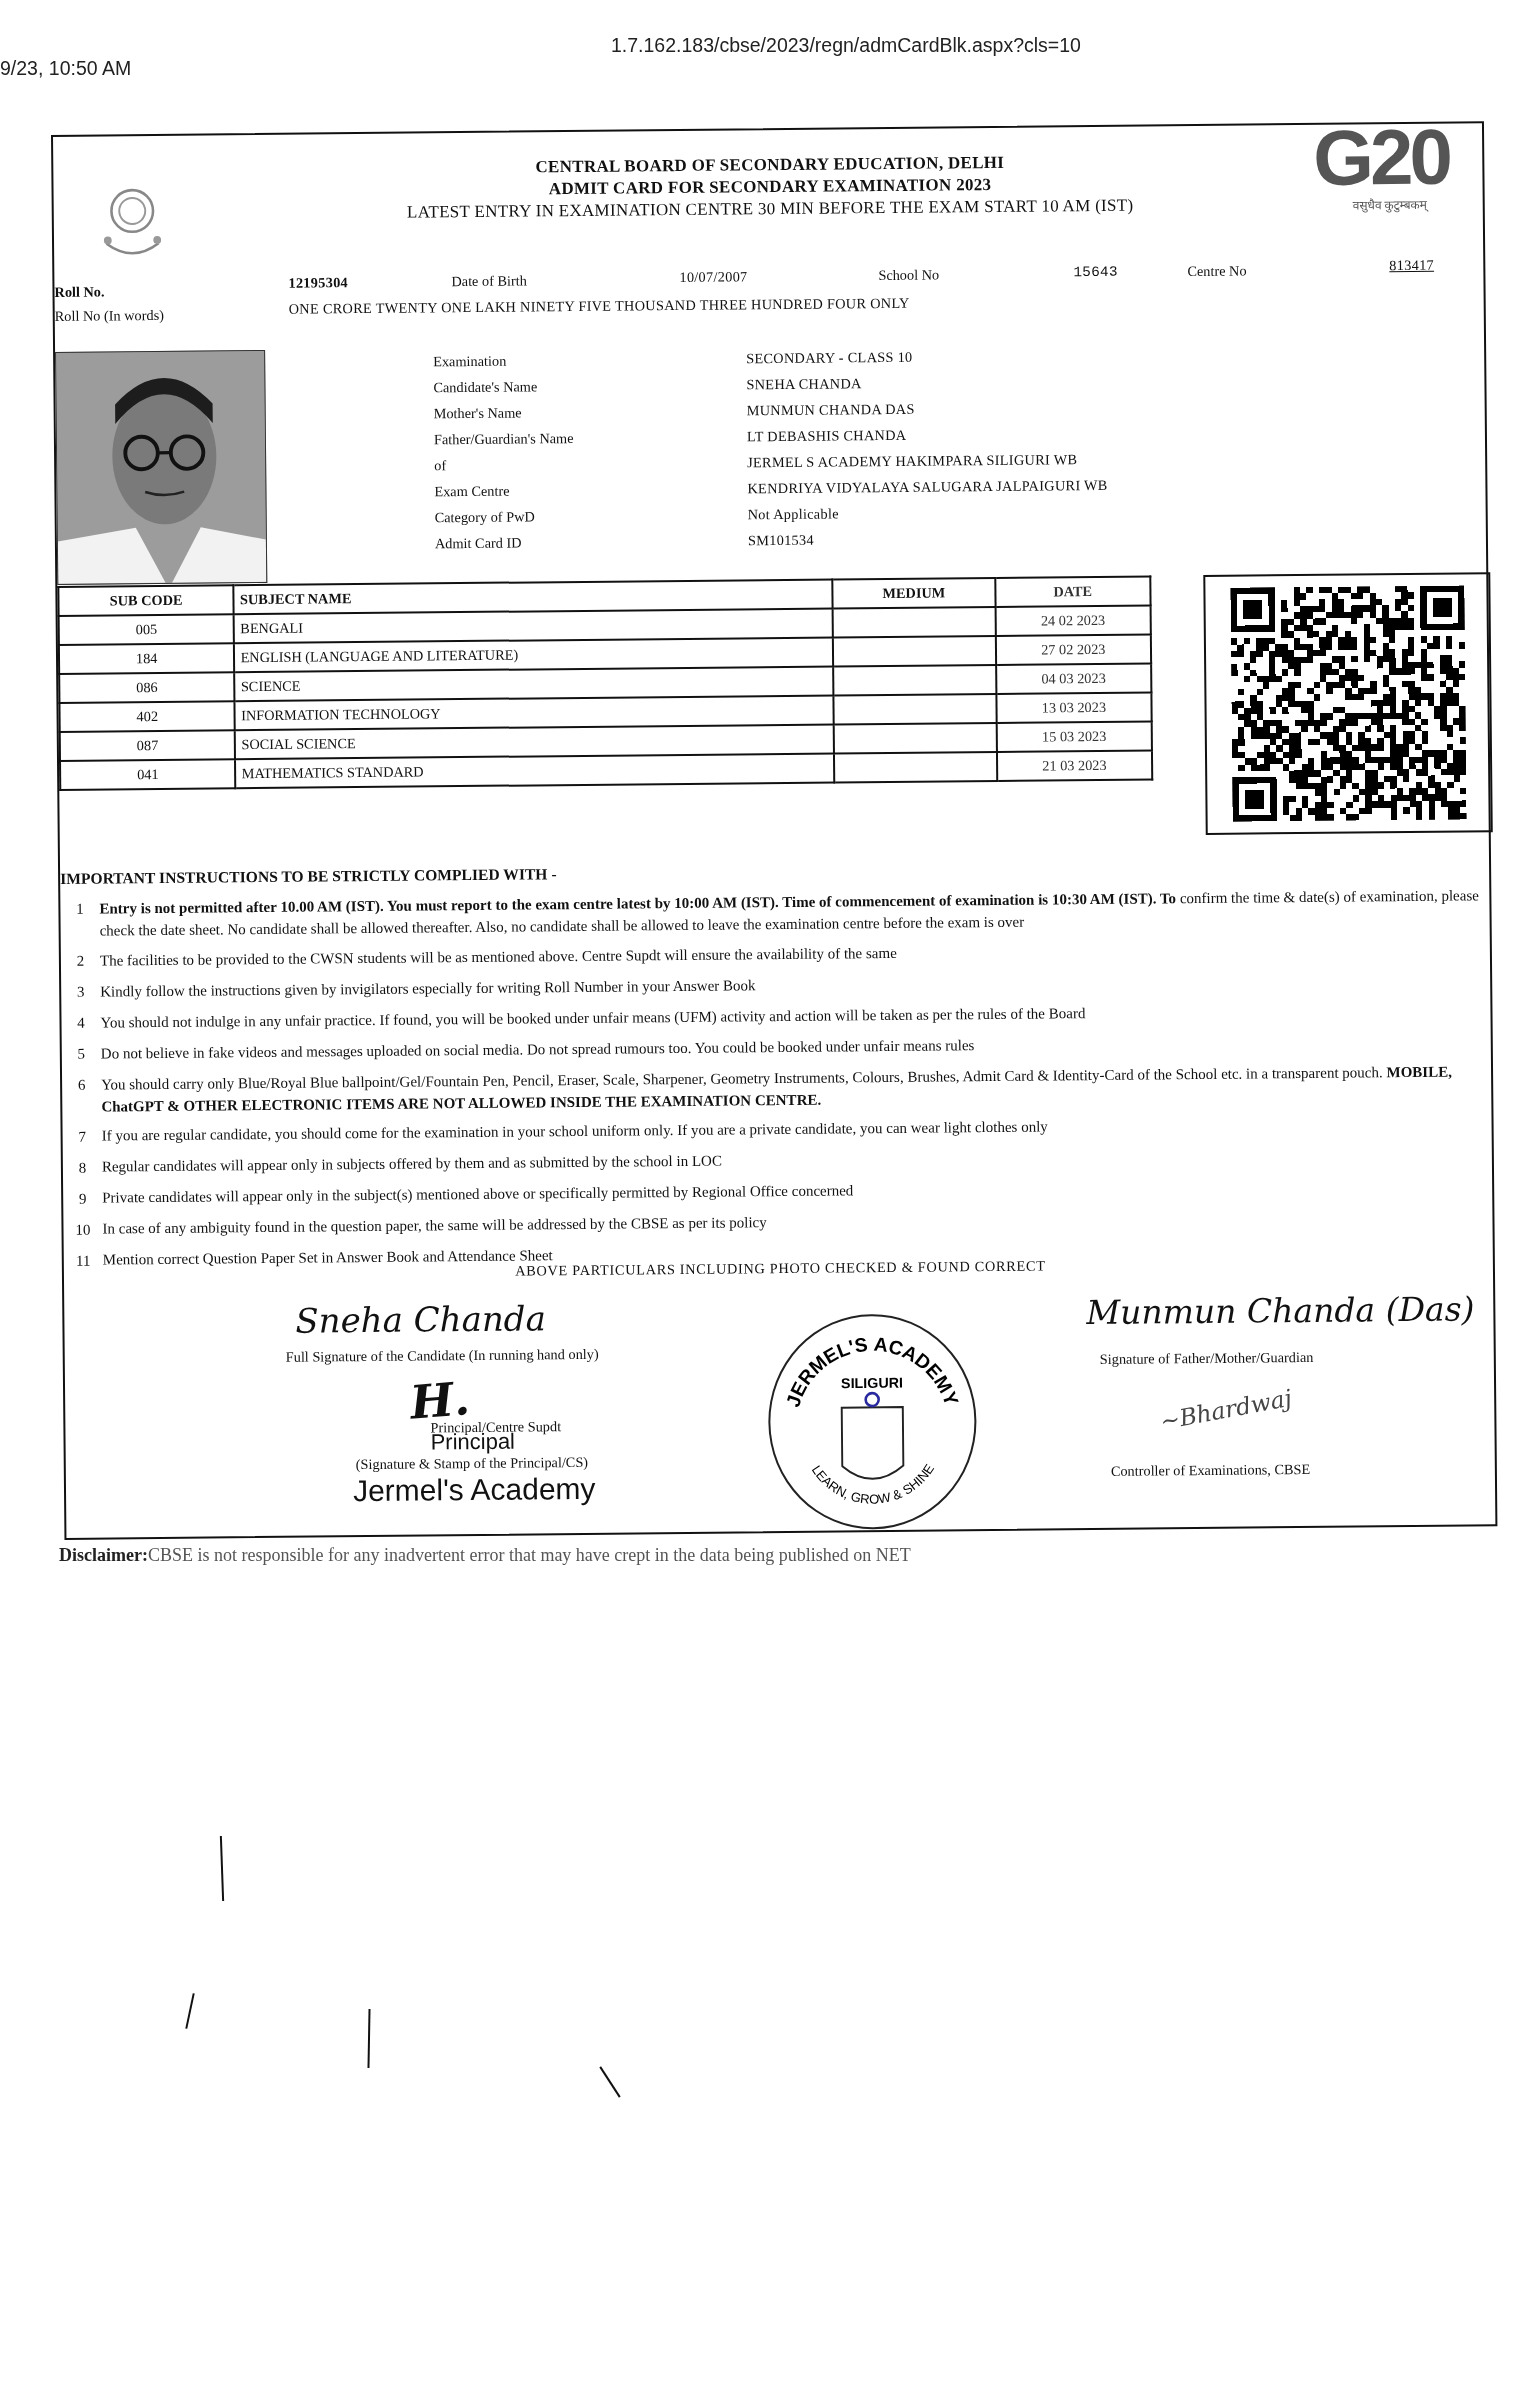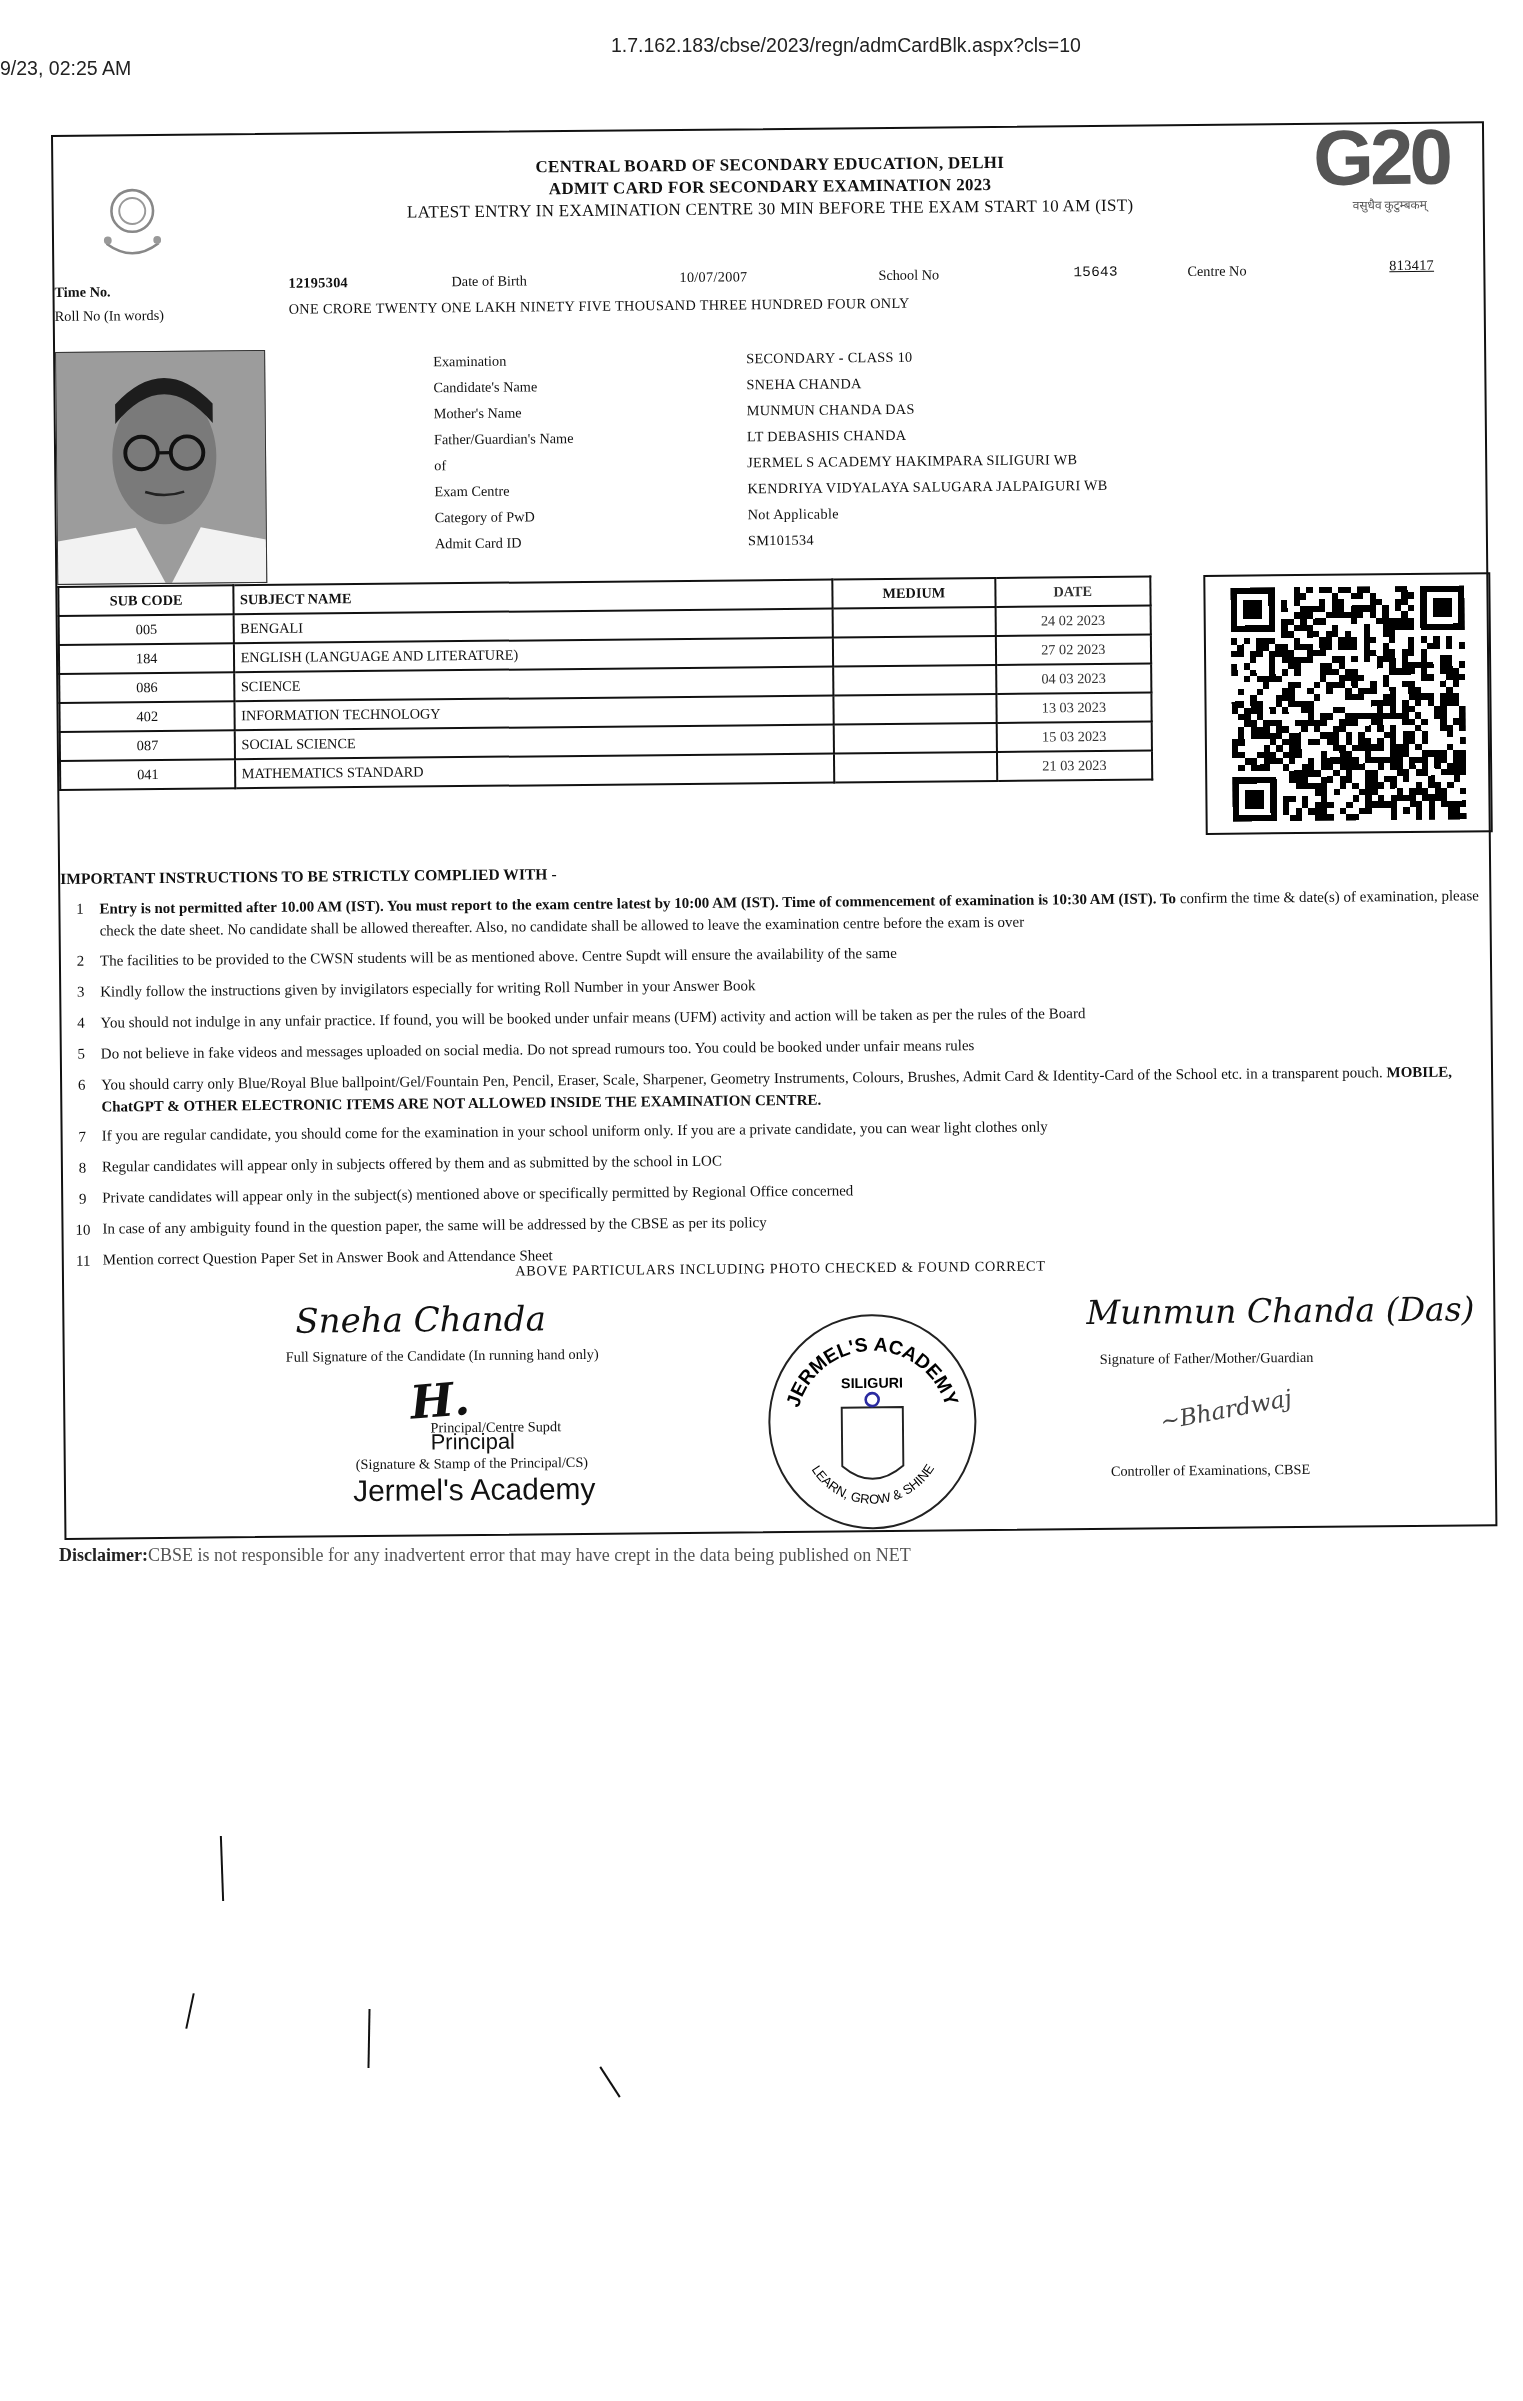--- a/index.html
+++ b/index.html
@@ -38,21 +38,21 @@
   .checked { left: 0; width: 1433px; top: 1130px; text-align: center; font-size: 14.3px; letter-spacing: 0.7px; }
   .sig { font-family: "DejaVu Serif", serif; font-style: italic; color: #111; }
   .stamp { left: 703px; top: 1185px; width: 208px; height: 215px; border: 2px solid #222; border-radius: 50%; box-sizing: border-box; }
   .disclaimer { left: 59px; top: 1545px; font-family: Liberation Serif, serif; font-size: 18px; color: #555; }
   .disclaimer b { color: #222; }
   .mark { position: absolute; background: #111; width: 2px; }
 </style>
 </head>
 <body>
 
-<div class="abs print-date">9/23, 02:25 AM</div>
+<div class="abs print-date">9/23, 10:50 AM</div>
 <div class="abs print-url">1.7.162.183/cbse/2023/regn/admCardBlk.aspx?cls=10</div>
 
 <div class="abs card">
 
   <div class="abs logo-cbse">
     <svg width="65" height="91" viewBox="0 0 100 140">
       <circle cx="50" cy="55" r="32" fill="none" stroke="#888" stroke-width="4"></circle>
       <circle cx="50" cy="55" r="20" fill="none" stroke="#999" stroke-width="3"></circle>
       <path d="M10 105 Q50 135 90 105" fill="none" stroke="#888" stroke-width="4"></path>
       <circle cx="12" cy="100" r="6" fill="#999"></circle>
@@ -62,21 +62,21 @@
 
   <div class="abs g20">
     <div class="txt">G20</div>
     <div class="sub">वसुधैव कुटुम्बकम्</div>
   </div>
 
   <div class="abs head b" style="top:25px;">CENTRAL BOARD OF SECONDARY EDUCATION, DELHI</div>
   <div class="abs head b" style="top:47px;">ADMIT CARD FOR SECONDARY EXAMINATION 2023</div>
   <div class="abs head" style="top:69px;">LATEST ENTRY IN EXAMINATION CENTRE 30 MIN BEFORE THE EXAM START 10 AM (IST)</div>
 
-  <div class="abs lbl b" style="left:0;top:147px;">Time No.</div>
+  <div class="abs lbl b" style="left:0;top:147px;">Roll No.</div>
   <div class="abs val b" style="left:234px;top:140px;">12195304</div>
   <div class="abs lbl" style="left:397px;top:140px;">Date of Birth</div>
   <div class="abs val" style="left:625px;top:138px;">10/07/2007</div>
   <div class="abs lbl" style="left:824px;top:138px;">School No</div>
   <div class="abs val" style="left:1019px;top:137px;font-family:Liberation Mono, monospace;">15643</div>
   <div class="abs lbl" style="left:1133px;top:137px;">Centre No</div>
   <div class="abs val" style="left:1335px;top:133px;text-decoration:underline;">813417</div>
 
   <div class="abs lbl" style="left:0;top:171px;">Roll No (In words)</div>
   <div class="abs val" style="left:234px;top:166px;">ONE CRORE TWENTY ONE LAKH NINETY FIVE THOUSAND THREE HUNDRED FOUR ONLY</div>

